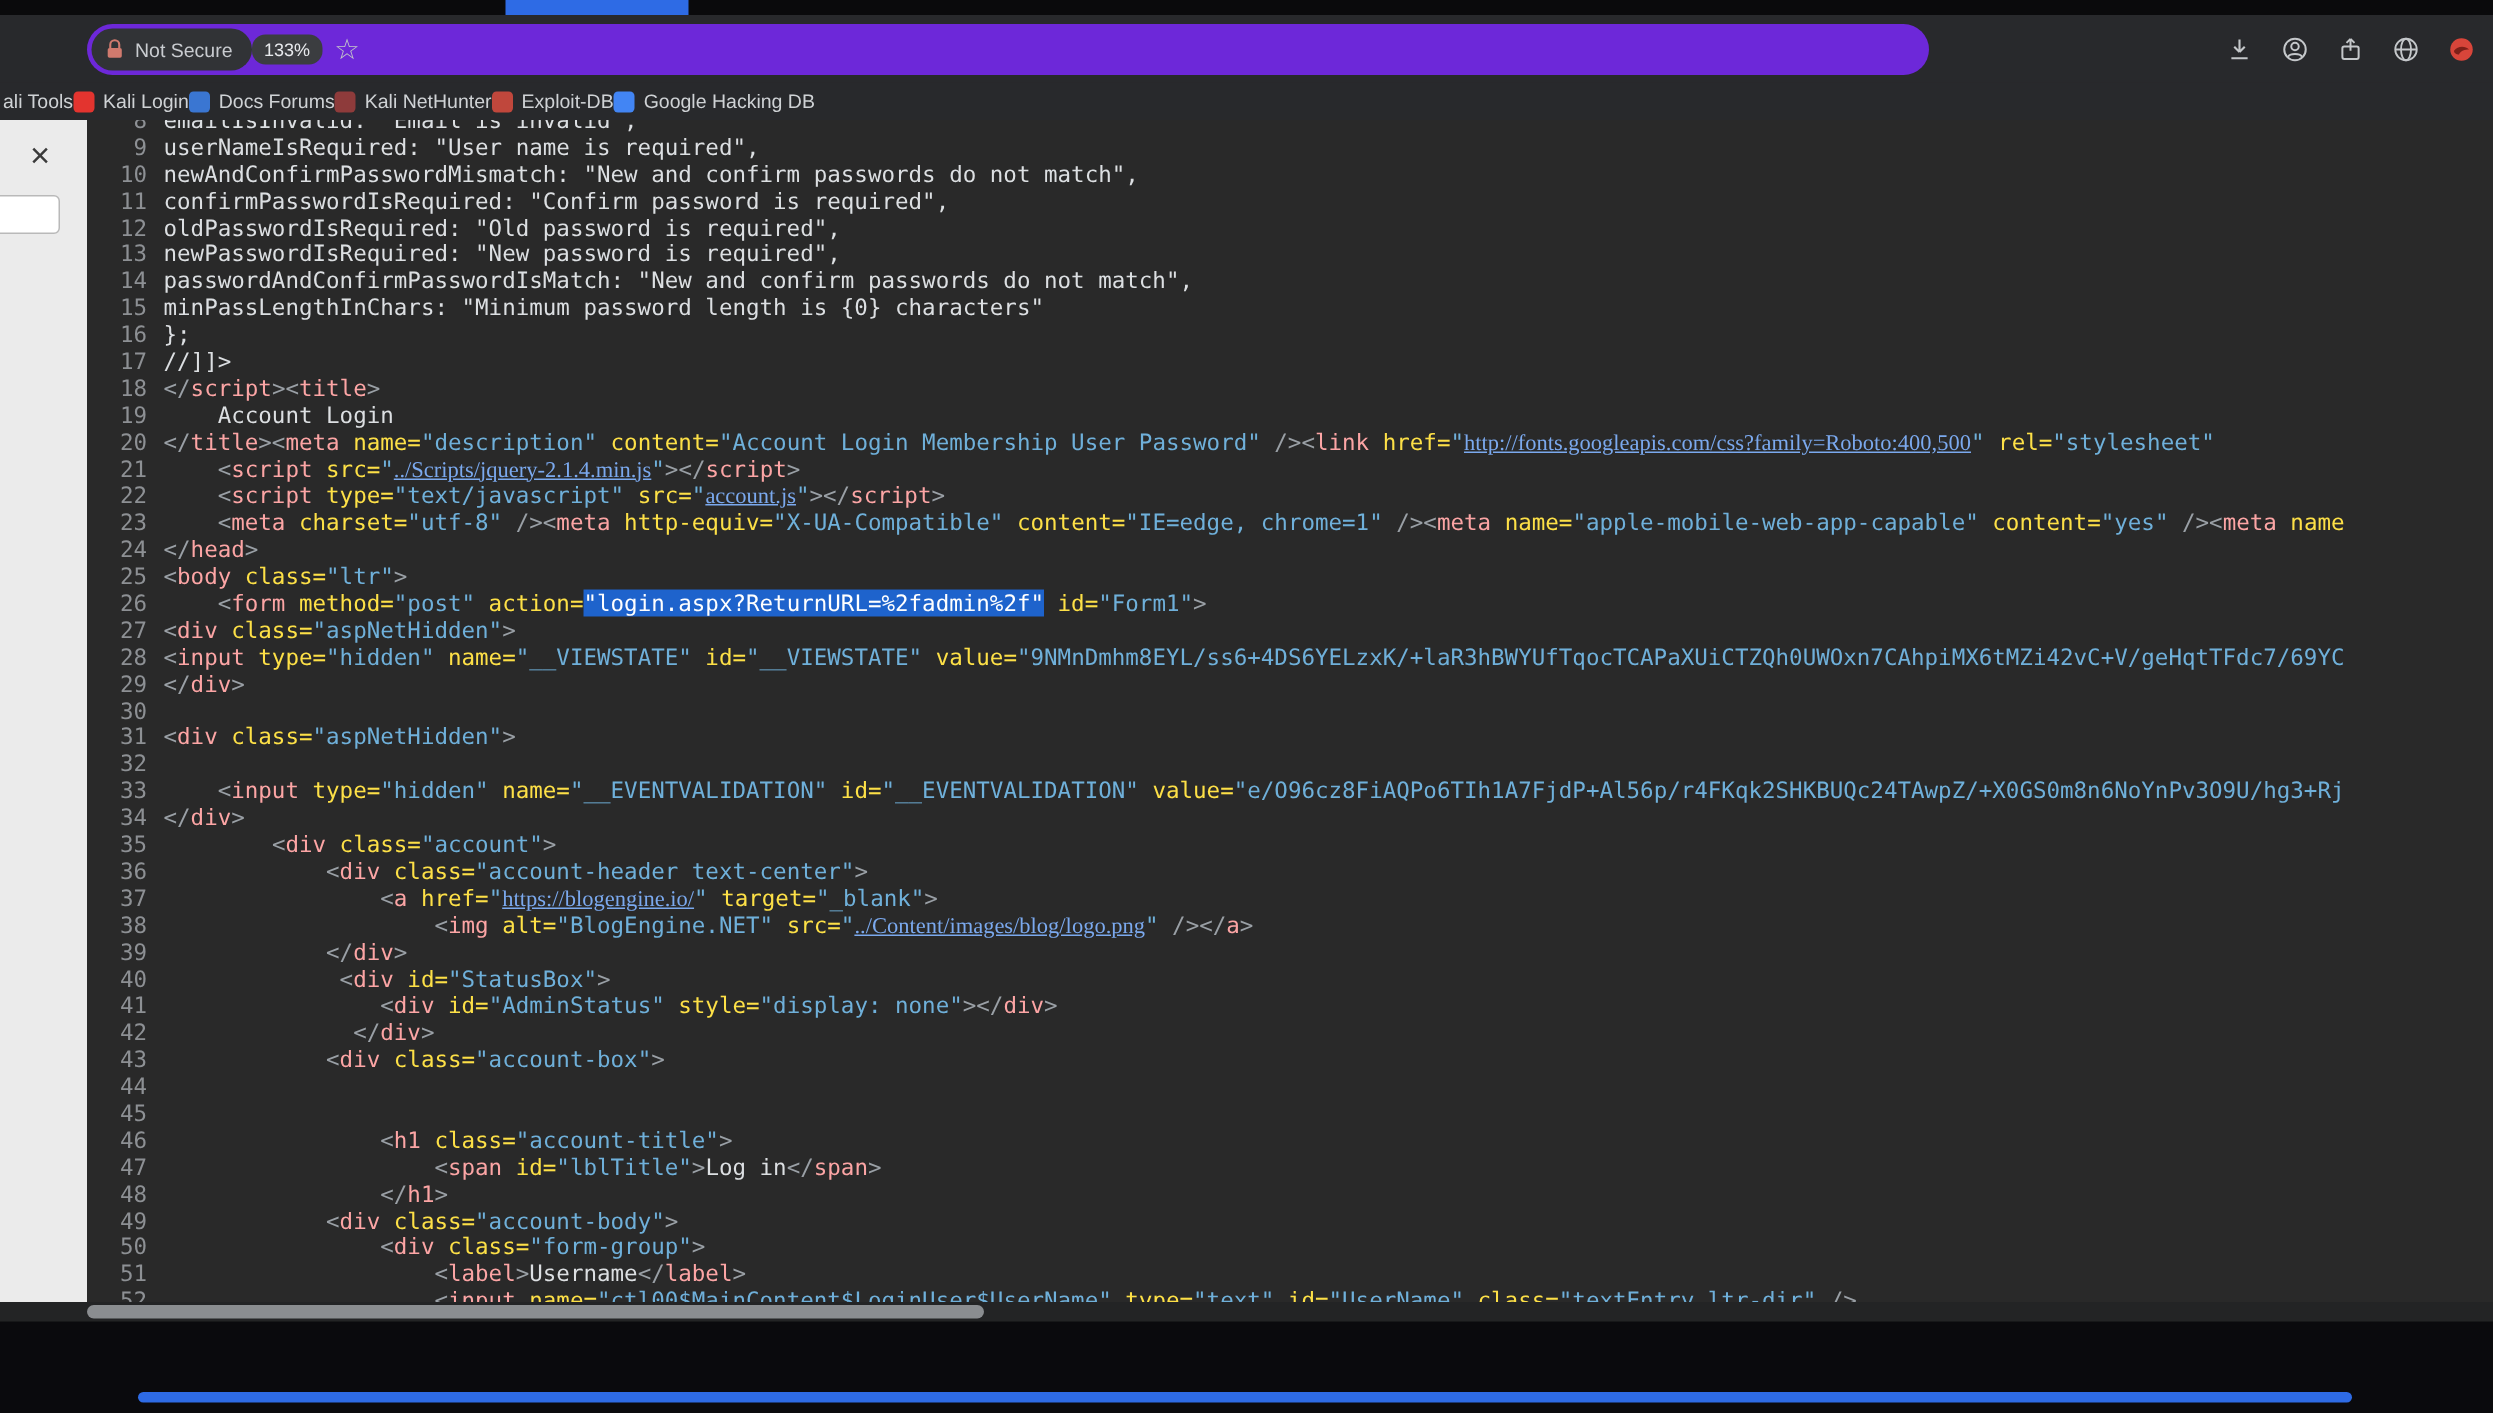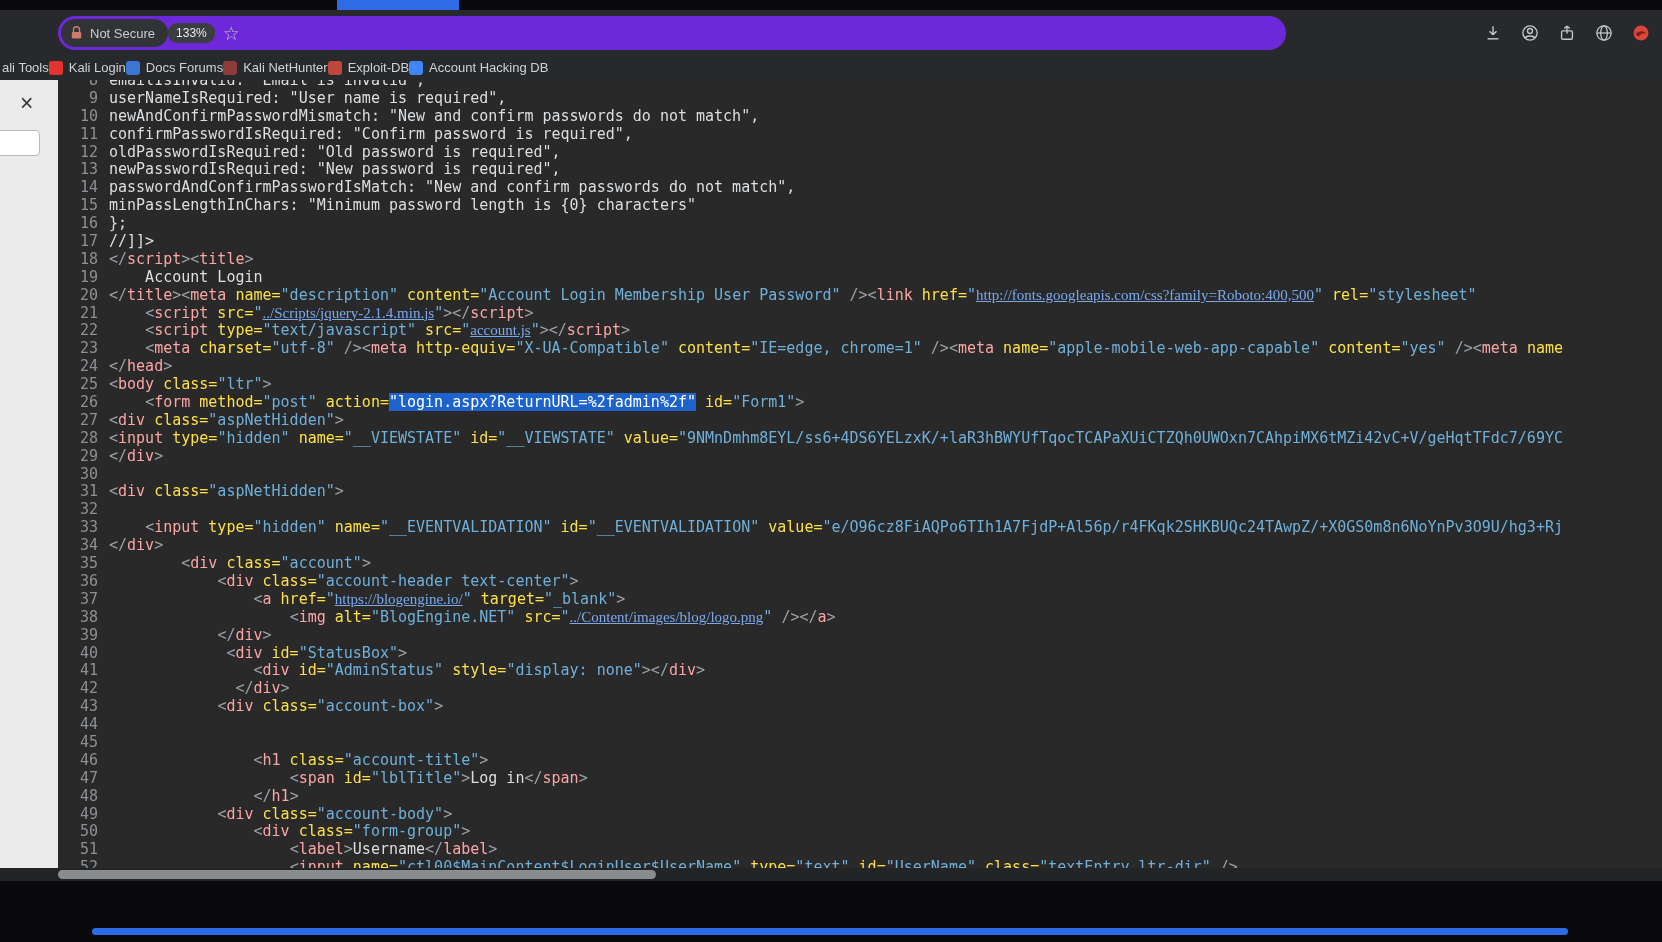--- a/index.html
+++ b/index.html
@@ -122,21 +122,21 @@
       <div class="bm">
         <span class="fav" style="background: rgb(142, 59, 59);"></span>
         <span>Kali NetHunter</span>
       </div>
       <div class="bm">
         <span class="fav" style="background: rgb(192, 71, 60);"></span>
         <span>Exploit-DB</span>
       </div>
       <div class="bm">
         <span class="fav" style="background: rgb(66, 133, 244);"></span>
-        <span>Account Hacking DB</span>
+        <span>Google Hacking DB</span>
       </div>
     </div>
 
   <div class="content">
     <div class="side-panel">
       <div class="panel-close">×</div>
       <div class="panel-input"></div>
     </div>
     <div class="code" id="code"><div class="row"><span class="ln">8</span><span class="lc"><span class="sp">emailIsInvalid: "Email is invalid",</span></span></div><div class="row"><span class="ln">9</span><span class="lc"><span class="sp">userNameIsRequired: "User name is required",</span></span></div><div class="row"><span class="ln">10</span><span class="lc"><span class="sp">newAndConfirmPasswordMismatch: "New and confirm passwords do not match",</span></span></div><div class="row"><span class="ln">11</span><span class="lc"><span class="sp">confirmPasswordIsRequired: "Confirm password is required",</span></span></div><div class="row"><span class="ln">12</span><span class="lc"><span class="sp">oldPasswordIsRequired: "Old password is required",</span></span></div><div class="row"><span class="ln">13</span><span class="lc"><span class="sp">newPasswordIsRequired: "New password is required",</span></span></div><div class="row"><span class="ln">14</span><span class="lc"><span class="sp">passwordAndConfirmPasswordIsMatch: "New and confirm passwords do not match",</span></span></div><div class="row"><span class="ln">15</span><span class="lc"><span class="sp">minPassLengthInChars: "Minimum password length is {0} characters"</span></span></div><div class="row"><span class="ln">16</span><span class="lc"><span class="sp">};</span></span></div><div class="row"><span class="ln">17</span><span class="lc"><span class="sp">//]]&gt;</span></span></div><div class="row"><span class="ln">18</span><span class="lc"><span class="sb">&lt;/</span><span class="st">script</span><span class="sb">&gt;&lt;</span><span class="st">title</span><span class="sb">&gt;</span></span></div><div class="row"><span class="ln">19</span><span class="lc"><span class="sp">    Account Login</span></span></div><div class="row"><span class="ln">20</span><span class="lc"><span class="sb">&lt;/</span><span class="st">title</span><span class="sb">&gt;&lt;</span><span class="st">meta</span><span class="sa"> name=</span><span class="sv">"description"</span><span class="sa"> content=</span><span class="sv">"Account Login Membership User Password"</span><span class="sb"> /&gt;&lt;</span><span class="st">link</span><span class="sa"> href=</span><span class="sv">"</span><span class="sl">http://fonts.googleapis.com/css?family=Roboto:400,500</span><span class="sv">"</span><span class="sa"> rel=</span><span class="sv">"stylesheet"</span></span></div><div class="row"><span class="ln">21</span><span class="lc"><span class="sp">    </span><span class="sb">&lt;</span><span class="st">script</span><span class="sa"> src=</span><span class="sv">"</span><span class="sl">../Scripts/jquery-2.1.4.min.js</span><span class="sv">"</span><span class="sb">&gt;&lt;/</span><span class="st">script</span><span class="sb">&gt;</span></span></div><div class="row"><span class="ln">22</span><span class="lc"><span class="sp">    </span><span class="sb">&lt;</span><span class="st">script</span><span class="sa"> type=</span><span class="sv">"text/javascript"</span><span class="sa"> src=</span><span class="sv">"</span><span class="sl">account.js</span><span class="sv">"</span><span class="sb">&gt;&lt;/</span><span class="st">script</span><span class="sb">&gt;</span></span></div><div class="row"><span class="ln">23</span><span class="lc"><span class="sp">    </span><span class="sb">&lt;</span><span class="st">meta</span><span class="sa"> charset=</span><span class="sv">"utf-8"</span><span class="sb"> /&gt;&lt;</span><span class="st">meta</span><span class="sa"> http-equiv=</span><span class="sv">"X-UA-Compatible"</span><span class="sa"> content=</span><span class="sv">"IE=edge, chrome=1"</span><span class="sb"> /&gt;&lt;</span><span class="st">meta</span><span class="sa"> name=</span><span class="sv">"apple-mobile-web-app-capable"</span><span class="sa"> content=</span><span class="sv">"yes"</span><span class="sb"> /&gt;&lt;</span><span class="st">meta</span><span class="sa"> name</span></span></div><div class="row"><span class="ln">24</span><span class="lc"><span class="sb">&lt;/</span><span class="st">head</span><span class="sb">&gt;</span></span></div><div class="row"><span class="ln">25</span><span class="lc"><span class="sb">&lt;</span><span class="st">body</span><span class="sa"> class=</span><span class="sv">"ltr"</span><span class="sb">&gt;</span></span></div><div class="row"><span class="ln">26</span><span class="lc"><span class="sp">    </span><span class="sb">&lt;</span><span class="st">form</span><span class="sa"> method=</span><span class="sv">"post"</span><span class="sa"> action=</span><span class="ss">"login.aspx?ReturnURL=%2fadmin%2f"</span><span class="sa"> id=</span><span class="sv">"Form1"</span><span class="sb">&gt;</span></span></div><div class="row"><span class="ln">27</span><span class="lc"><span class="sb">&lt;</span><span class="st">div</span><span class="sa"> class=</span><span class="sv">"aspNetHidden"</span><span class="sb">&gt;</span></span></div><div class="row"><span class="ln">28</span><span class="lc"><span class="sb">&lt;</span><span class="st">input</span><span class="sa"> type=</span><span class="sv">"hidden"</span><span class="sa"> name=</span><span class="sv">"__VIEWSTATE"</span><span class="sa"> id=</span><span class="sv">"__VIEWSTATE"</span><span class="sa"> value=</span><span class="sv">"9NMnDmhm8EYL/ss6+4DS6YELzxK/+laR3hBWYUfTqocTCAPaXUiCTZQh0UWOxn7CAhpiMX6tMZi42vC+V/geHqtTFdc7/69YC</span></span></div><div class="row"><span class="ln">29</span><span class="lc"><span class="sb">&lt;/</span><span class="st">div</span><span class="sb">&gt;</span></span></div><div class="row"><span class="ln">30</span><span class="lc"></span></div><div class="row"><span class="ln">31</span><span class="lc"><span class="sb">&lt;</span><span class="st">div</span><span class="sa"> class=</span><span class="sv">"aspNetHidden"</span><span class="sb">&gt;</span></span></div><div class="row"><span class="ln">32</span><span class="lc"></span></div><div class="row"><span class="ln">33</span><span class="lc"><span class="sp">    </span><span class="sb">&lt;</span><span class="st">input</span><span class="sa"> type=</span><span class="sv">"hidden"</span><span class="sa"> name=</span><span class="sv">"__EVENTVALIDATION"</span><span class="sa"> id=</span><span class="sv">"__EVENTVALIDATION"</span><span class="sa"> value=</span><span class="sv">"e/O96cz8FiAQPo6TIh1A7FjdP+Al56p/r4FKqk2SHKBUQc24TAwpZ/+X0GS0m8n6NoYnPv3O9U/hg3+Rj</span></span></div><div class="row"><span class="ln">34</span><span class="lc"><span class="sb">&lt;/</span><span class="st">div</span><span class="sb">&gt;</span></span></div><div class="row"><span class="ln">35</span><span class="lc"><span class="sp">        </span><span class="sb">&lt;</span><span class="st">div</span><span class="sa"> class=</span><span class="sv">"account"</span><span class="sb">&gt;</span></span></div><div class="row"><span class="ln">36</span><span class="lc"><span class="sp">            </span><span class="sb">&lt;</span><span class="st">div</span><span class="sa"> class=</span><span class="sv">"account-header text-center"</span><span class="sb">&gt;</span></span></div><div class="row"><span class="ln">37</span><span class="lc"><span class="sp">                </span><span class="sb">&lt;</span><span class="st">a</span><span class="sa"> href=</span><span class="sv">"</span><span class="sl">https://blogengine.io/</span><span class="sv">"</span><span class="sa"> target=</span><span class="sv">"_blank"</span><span class="sb">&gt;</span></span></div><div class="row"><span class="ln">38</span><span class="lc"><span class="sp">                    </span><span class="sb">&lt;</span><span class="st">img</span><span class="sa"> alt=</span><span class="sv">"BlogEngine.NET"</span><span class="sa"> src=</span><span class="sv">"</span><span class="sl">../Content/images/blog/logo.png</span><span class="sv">"</span><span class="sb"> /&gt;&lt;/</span><span class="st">a</span><span class="sb">&gt;</span></span></div><div class="row"><span class="ln">39</span><span class="lc"><span class="sp">            </span><span class="sb">&lt;/</span><span class="st">div</span><span class="sb">&gt;</span></span></div><div class="row"><span class="ln">40</span><span class="lc"><span class="sp">             </span><span class="sb">&lt;</span><span class="st">div</span><span class="sa"> id=</span><span class="sv">"StatusBox"</span><span class="sb">&gt;</span></span></div><div class="row"><span class="ln">41</span><span class="lc"><span class="sp">                </span><span class="sb">&lt;</span><span class="st">div</span><span class="sa"> id=</span><span class="sv">"AdminStatus"</span><span class="sa"> style=</span><span class="sv">"display: none"</span><span class="sb">&gt;&lt;/</span><span class="st">div</span><span class="sb">&gt;</span></span></div><div class="row"><span class="ln">42</span><span class="lc"><span class="sp">              </span><span class="sb">&lt;/</span><span class="st">div</span><span class="sb">&gt;</span></span></div><div class="row"><span class="ln">43</span><span class="lc"><span class="sp">            </span><span class="sb">&lt;</span><span class="st">div</span><span class="sa"> class=</span><span class="sv">"account-box"</span><span class="sb">&gt;</span></span></div><div class="row"><span class="ln">44</span><span class="lc"></span></div><div class="row"><span class="ln">45</span><span class="lc"></span></div><div class="row"><span class="ln">46</span><span class="lc"><span class="sp">                </span><span class="sb">&lt;</span><span class="st">h1</span><span class="sa"> class=</span><span class="sv">"account-title"</span><span class="sb">&gt;</span></span></div><div class="row"><span class="ln">47</span><span class="lc"><span class="sp">                    </span><span class="sb">&lt;</span><span class="st">span</span><span class="sa"> id=</span><span class="sv">"lblTitle"</span><span class="sb">&gt;</span><span class="sp">Log in</span><span class="sb">&lt;/</span><span class="st">span</span><span class="sb">&gt;</span></span></div><div class="row"><span class="ln">48</span><span class="lc"><span class="sp">                </span><span class="sb">&lt;/</span><span class="st">h1</span><span class="sb">&gt;</span></span></div><div class="row"><span class="ln">49</span><span class="lc"><span class="sp">            </span><span class="sb">&lt;</span><span class="st">div</span><span class="sa"> class=</span><span class="sv">"account-body"</span><span class="sb">&gt;</span></span></div><div class="row"><span class="ln">50</span><span class="lc"><span class="sp">                </span><span class="sb">&lt;</span><span class="st">div</span><span class="sa"> class=</span><span class="sv">"form-group"</span><span class="sb">&gt;</span></span></div><div class="row"><span class="ln">51</span><span class="lc"><span class="sp">                    </span><span class="sb">&lt;</span><span class="st">label</span><span class="sb">&gt;</span><span class="sp">Username</span><span class="sb">&lt;/</span><span class="st">label</span><span class="sb">&gt;</span></span></div><div class="row"><span class="ln">52</span><span class="lc"><span class="sp">                    </span><span class="sb">&lt;</span><span class="st">input</span><span class="sa"> name=</span><span class="sv">"ctl00$MainContent$LoginUser$UserName"</span><span class="sa"> type=</span><span class="sv">"text"</span><span class="sa"> id=</span><span class="sv">"UserName"</span><span class="sa"> class=</span><span class="sv">"textEntry ltr-dir"</span><span class="sb"> /&gt;</span></span></div></div>
   </div>

